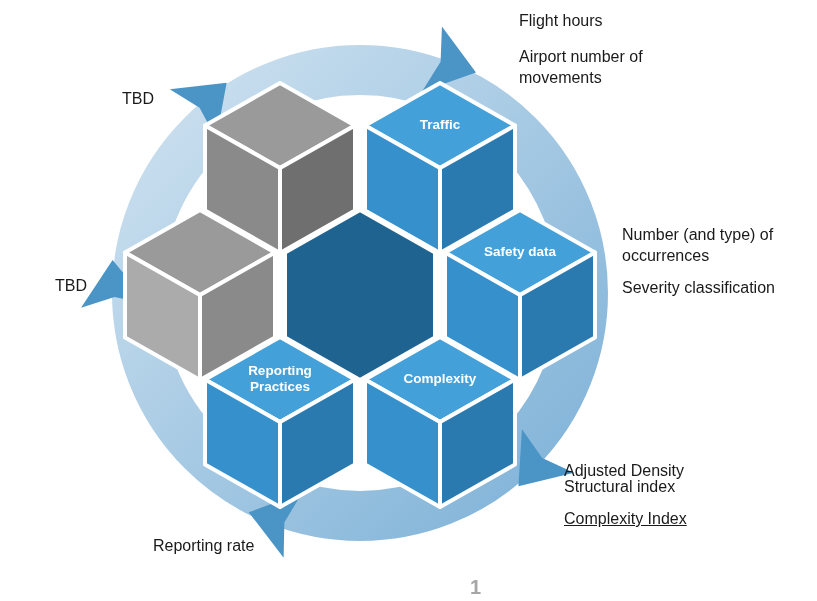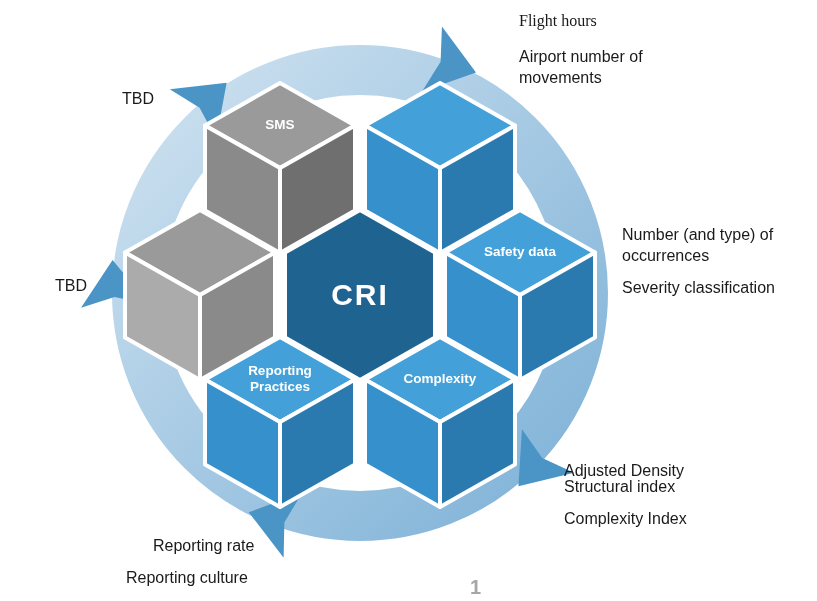--- a/index.html
+++ b/index.html
@@ -112,37 +112,35 @@
 
     <g transform="translate(365,337)">
       <polygon class="face" points="75,0 150,42.5 75,85 0,42.5" fill="#44a0d8"></polygon>
       <polygon class="face" points="0,42.5 75,85 75,170 0,127.5" fill="#3590cc"></polygon>
       <polygon class="face" points="75,85 150,42.5 150,127.5 75,170" fill="#2a7ab0"></polygon>
     </g>
 
     <polygon class="hex" points="360,210 435,252.5 435,337.5 360,380 285,337.5 285,252.5" fill="#1f6390"></polygon>
   </svg>
 
-  <div class="cube-label" style="left:210px; top:97px;">SMS</div>
+  <div class="cube-label" style="left:370px; top:97px;">Traffic</div>
   <div class="cube-label" style="left:450px; top:224px;">Safety data</div>
   <div class="cube-label" style="left:210px; top:351px;">Reporting
 Practices</div>
   <div class="cube-label" style="left:370px; top:351px;">Complexity</div>
 
-  <div class="center-label">CRI</div>
 
-  <div class="note" style="left:519px; top:10px;font-family:Liberation Serif, serif;">Flight hours</div>
+  <div class="note" style="left:519px; top:10px;">Flight hours</div>
   <div class="note" style="left:519px; top:46px;">Airport number of
 movements</div>
   <div class="note" style="left:122px; top:88px;">TBD</div>
   <div class="note" style="left:55px;  top:275px;">TBD</div>
   <div class="note" style="left:622px; top:224px;">Number (and type) of
 occurrences</div>
   <div class="note" style="left:622px; top:277px;text-align:right;">Severity classification</div>
   <div class="note" style="left:564px; top:460px;">Adjusted Density</div>
   <div class="note" style="left:564px; top:476px;">Structural index</div>
-  <div class="note" style="left:564px; top:508px;">Complexity Index</div>
+  <div class="note" style="left:564px; top:508px;text-decoration:underline;">Complexity Index</div>
   <div class="note" style="left:153px; top:535px;">Reporting rate</div>
-  <div class="note" style="left:126px; top:567px;">Reporting culture</div>
 
   <div class="page-number">1</div>
 
 </div>
 
 </body></html>

